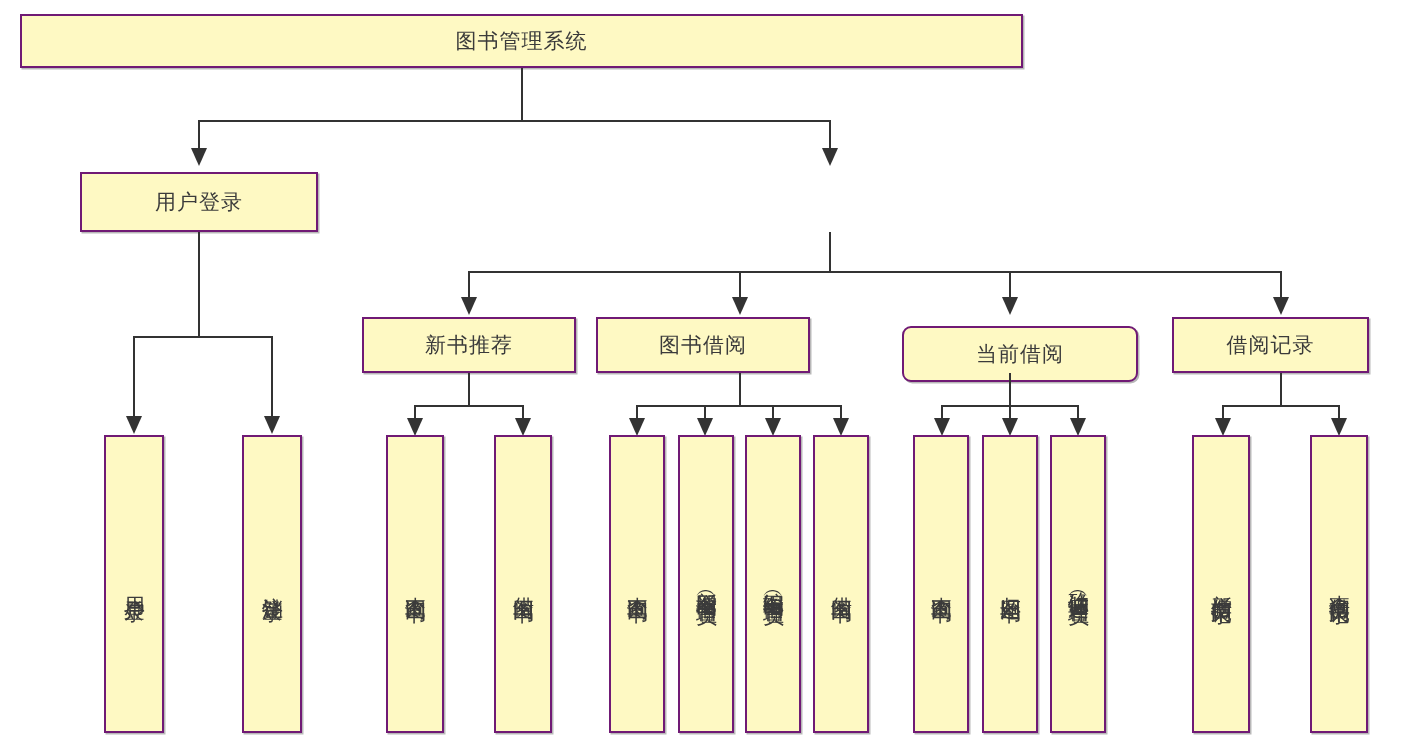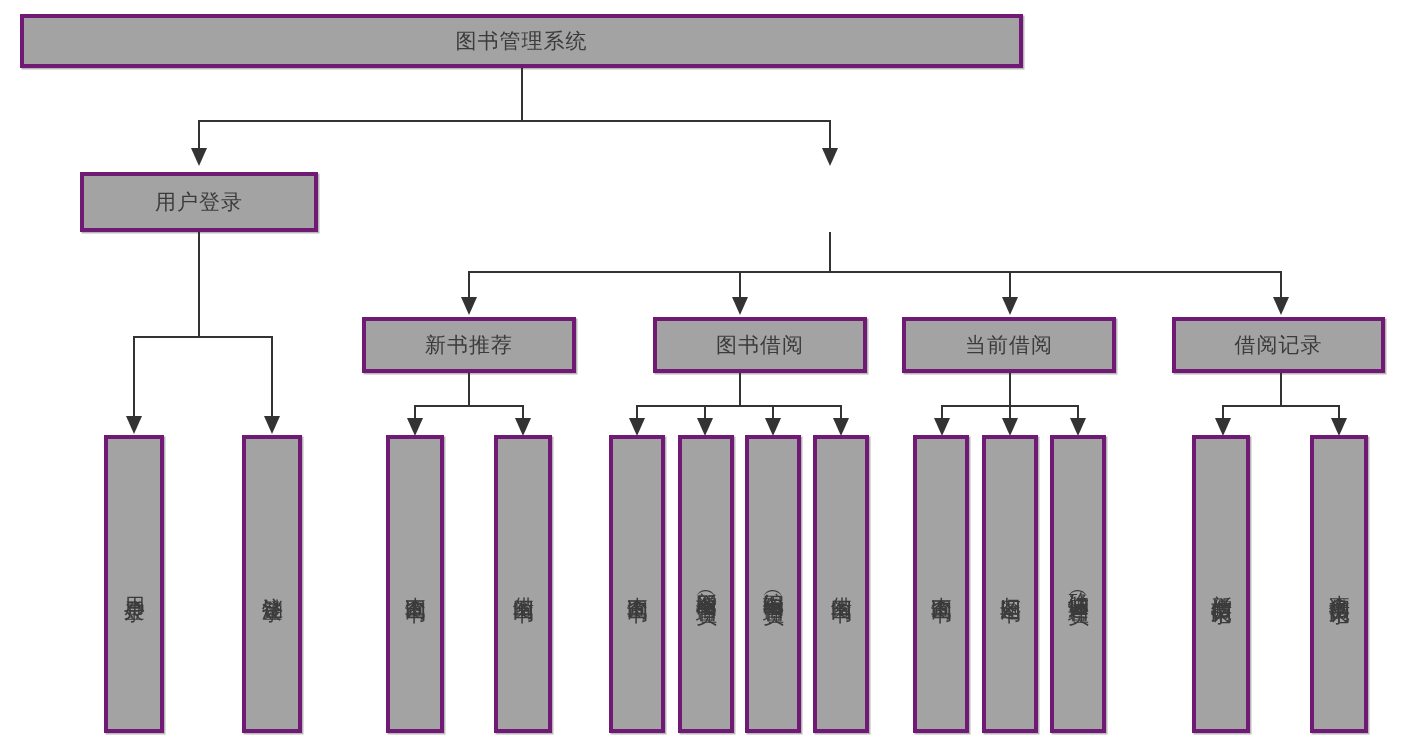--- a/index.html
+++ b/index.html
@@ -1,21 +1,21 @@
 <!DOCTYPE html>
 <html><head>
 <meta charset="utf-8">
 <style>
   html,body{margin:0;padding:0;background:#ffffff;}
   body{font-family:"DejaVu Sans","Liberation Sans",sans-serif;}
   #canvas{position:relative;width:1405px;height:747px;background:#fff;overflow:hidden;}
   .node{
     position:absolute;
-    border:4px solid #701a75;
-    background:#a3a3a3;
+    border:2px solid #701a75;
+    background:#fef9c3;
     box-sizing:border-box;
     box-shadow:1.5px 1.5px 0 rgba(0,0,0,0.28);
   }
   .node .label{
     display:flex;
     align-items:center;
     justify-content:center;
     width:100%;
     height:100%;
     color:#3b3b3b;
@@ -85,27 +85,27 @@
   <div class="conn v" style="left:739px;top:271px;height:26px;"></div>
   <div class="arrow" style="left:732px;top:297px;"></div>
   <div class="conn v" style="left:1009px;top:271px;height:26px;"></div>
   <div class="arrow" style="left:1002px;top:297px;"></div>
   <div class="conn v" style="left:1280px;top:271px;height:26px;"></div>
   <div class="arrow" style="left:1273px;top:297px;"></div>
 
   <div class="node" style="left:362px;top:317px;width:214px;height:56px;">
     <span class="label">新书推荐</span>
   </div>
-  <div class="node" style="left:653px;top:317px;width:214px;height:56px;">
+  <div class="node" style="left:596px;top:317px;width:214px;height:56px;">
     <span class="label">图书借阅</span>
   </div>
-  <div class="node" style="left:902px;top:317px;width:214px;height:56px;">
+  <div class="node" style="left:902px;top:326px;width:236px;height:56px;border-radius:9px;">
     <span class="label">当前借阅</span>
   </div>
-  <div class="node" style="left:1172px;top:317px;width:213px;height:56px;">
+  <div class="node" style="left:1172px;top:317px;width:197px;height:56px;">
     <span class="label">借阅记录</span>
   </div>
 
   <div class="conn v" style="left:468px;top:373px;height:32px;"></div>
   <div class="conn h" style="left:414px;top:405px;width:110px;"></div>
   <div class="conn v" style="left:414px;top:405px;height:13px;"></div>
   <div class="arrow" style="left:407px;top:418px;"></div>
   <div class="conn v" style="left:522px;top:405px;height:13px;"></div>
   <div class="arrow" style="left:515px;top:418px;"></div>
 

